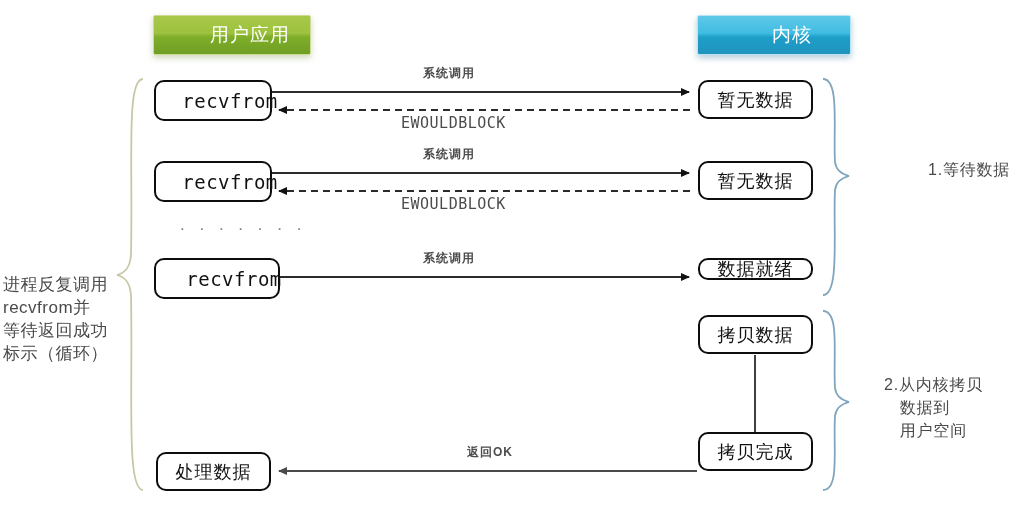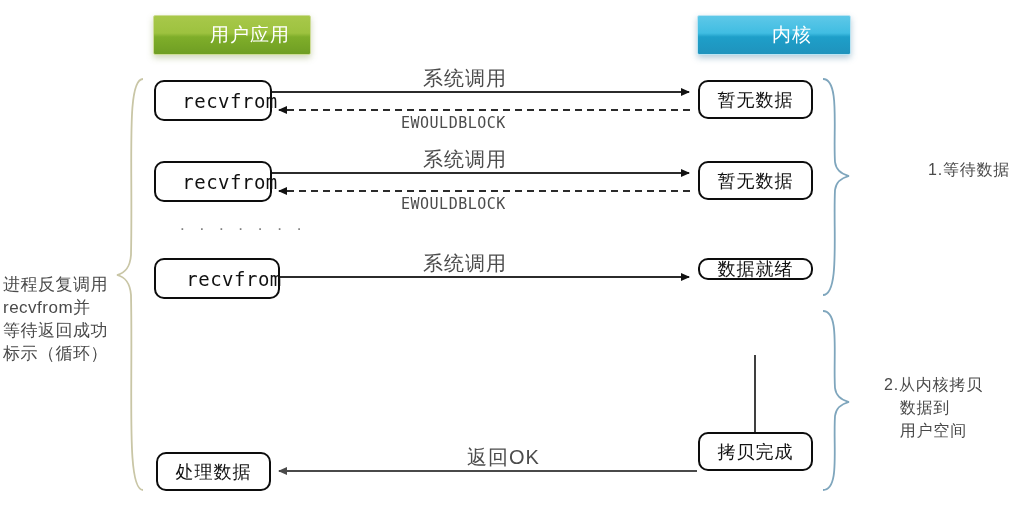--- a/index.html
+++ b/index.html
@@ -38,21 +38,21 @@
     display:flex;align-items:center;justify-content:center;
     color:#111;white-space:nowrap;
   }
   .node.mono{font-family:"DejaVu Sans Mono","Liberation Mono",monospace;font-size:19px;letter-spacing:.5px;padding-left:34px;}
   .node.cjk{font-size:18px;letter-spacing:1px;}
 
   
   .elabel{
     position:absolute;color:#4c4c4c;white-space:nowrap;
   }
-  .elabel.cjk{font-size:20px;letter-spacing:1px;}
+  .elabel.cjk{font-size:12px;letter-spacing:1px;font-weight:bold;}
   .elabel.mono{font-family:"DejaVu Sans Mono","Liberation Mono",monospace;font-size:15px;letter-spacing:.5px;}
 
   
   .side{
     position:absolute;color:#4a4a4a;white-space:pre;line-height:23px;
   }
   .side.left{font-size:17px;left:3px;top:249px;letter-spacing:.5px;margin-top:24px;}
   .side.right{font-size:16px;letter-spacing:.8px;}
   #ann-wait{left:884px;top:158px;margin-left:44px;}
   #ann-copy{left:884px;top:373px;}
@@ -130,20 +130,23 @@
   </div>
 
   <div class="node cjk" style="left:698px;top:161px;width:115px;height:39px;">
     <span>暂无数据</span>
   </div>
 
   <div class="node cjk" style="left:698px;top:258px;width:115px;height:22px;">
     <span>数据就绪</span>
   </div>
 
+  <div class="node cjk" style="left:698px;top:315px;width:115px;height:39px;">
+    <span>拷贝数据</span>
+  </div>
 
   <div class="node cjk" style="left:698px;top:432px;width:115px;height:39px;">
     <span>拷贝完成</span>
   </div>
 
   <div class="elabel cjk" style="left:423px;top:65px;">系统调用</div>
   <div class="elabel mono" style="left:401px;top:114px;">EWOULDBLOCK</div>
 
   <div class="elabel cjk" style="left:423px;top:146px;">系统调用</div>
   <div class="elabel mono" style="left:401px;top:195px;">EWOULDBLOCK</div>

